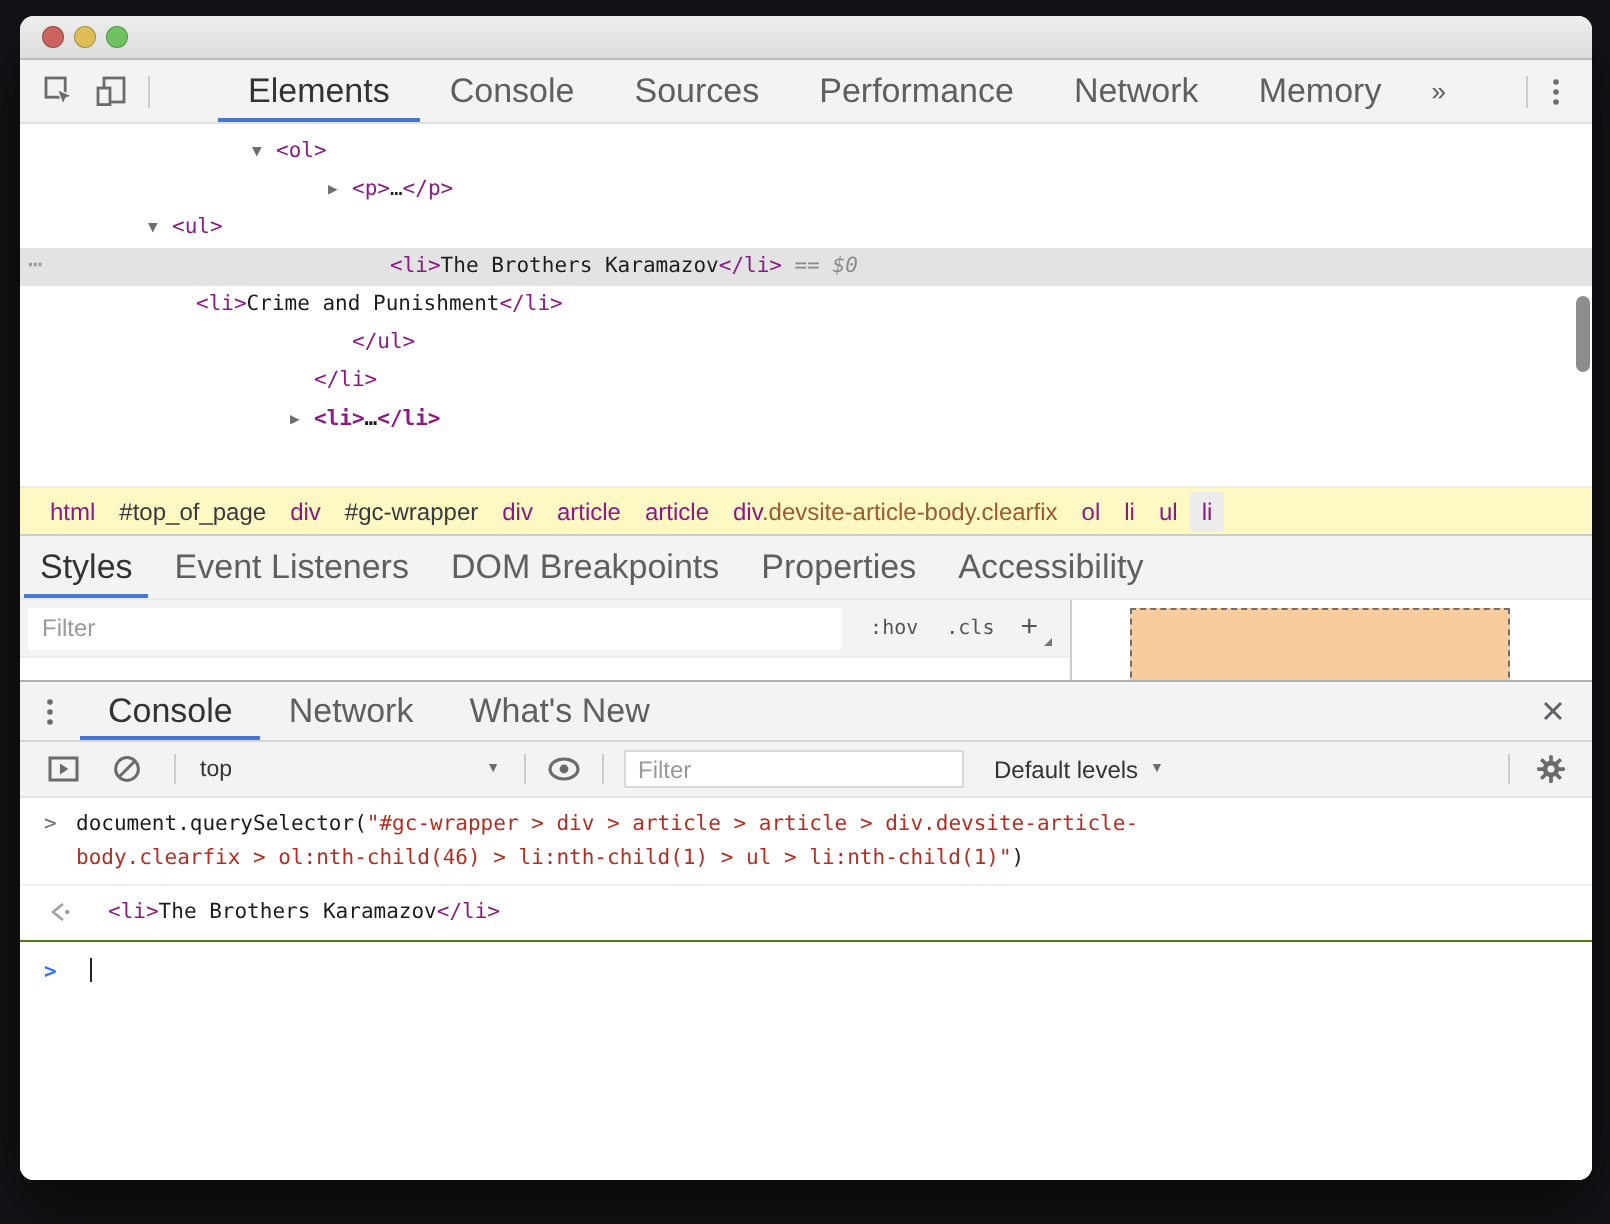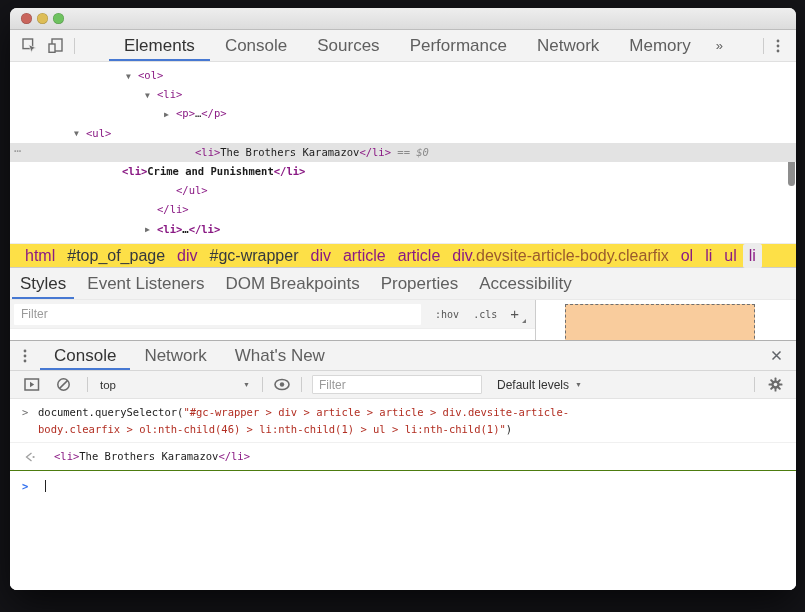--- a/index.html
+++ b/index.html
@@ -30,21 +30,21 @@
   .tree{height:181px;background:#fff;position:relative;font-family:"DejaVu Sans Mono",monospace;font-size:10.5px;padding-top:4px;overflow:hidden}
   .t-row{height:19.2px;line-height:19.2px;white-space:pre;position:relative}
   .t-row.selected{background:#e3e3e3}
   .t-arrow{display:inline-block;width:12px;margin-left:-12px;font-size:8px;color:#6f6f6f;vertical-align:.5px}
   .gutter-dots{position:absolute;left:4px;top:-1px;color:#9b9b9b;font-size:12px}
   .pt-tag{color:var(--tag)}.pt-plain{color:#1c1c1c}.pt-meta{color:#8b8b8b}
   .pt-var{color:#8b8b8b;font-style:italic}.pt-string{color:var(--string)}
   .pt-id{color:#36393d}.pt-class{color:var(--brown)}
   .scroll-thumb{position:absolute;right:1px;top:86px;width:7px;height:38px;border-radius:4px;background:#8d8d8d}
   
-  .crumbs{height:24px;display:flex;align-items:center;font-size:16px;padding-left:9px;background:#fde047;border-top:1px solid #ececec}
+  .crumbs{height:24px;display:flex;align-items:center;font-size:12px;padding-left:9px;background:#fef9c3;border-top:1px solid #ececec}
   .crumb{padding:3px 6px;border-radius:2px;white-space:nowrap}
   .crumb.sel{background:#ececec}
   
   .styles-tabbar{height:33px;background:#f3f3f3;border-top:1px solid #ccc;border-bottom:1px solid #e9e9e9;display:flex;padding-left:2px}
   .styles-tabbar .tab{padding:0 8px;margin-right:5px}
   .styles-body{height:40px;display:flex;background:#fff}
   .styles-left{width:525px;display:flex;flex-direction:column}
   .filter-bar{height:29px;background:#f3f3f3;display:flex;align-items:center;padding:0 8px 0 4px;border-bottom:1px solid #ededed}
   .filter-input{flex:1;height:21px;border:0;background:#fff;font-size:12px;padding:0 7px;color:#333;outline:none;border-radius:1px}
   .filter-input::placeholder{color:#9a9a9a}
@@ -126,25 +126,24 @@
             <circle cx="2" cy="7" r="1.4" fill="#6b6b6b"></circle>
             <circle cx="2" cy="12" r="1.4" fill="#6b6b6b"></circle>
           </svg>
       </span>
     </div>
   </div>
 
   <div class="tree" id="tree">
     <div class="scroll-thumb"></div>
   <div class="t-row" style="padding-left: 128px;"><span class="t-arrow">▼</span><span class="pt-tag">&lt;ol&gt;</span></div>
-      <div class="t-row" style="padding-left: 147px;"><span class="t-arrow">▼</span><span class="pt-tag">&lt;li&gt;</span></div>
       <div class="t-row" style="padding-left: 166px;"><span class="t-arrow">▶</span><span class="pt-tag">&lt;p&gt;</span><span class="pt-plain">…</span><span class="pt-tag">&lt;/p&gt;</span></div>
       <div class="t-row" style="padding-left: 76px;"><span class="t-arrow">▼</span><span class="pt-tag">&lt;ul&gt;</span></div>
       <div class="t-row selected" style="padding-left: 185px;"><span class="gutter-dots">⋯</span><span class="t-arrow"></span><span class="pt-tag">&lt;li&gt;</span><span class="pt-plain">The Brothers Karamazov</span><span class="pt-tag">&lt;/li&gt;</span><span class="pt-meta"> == </span><span class="pt-var">$0</span></div>
-      <div class="t-row" style="padding-left: 112px; font-weight: bold;"><span class="t-arrow"></span><span class="pt-tag">&lt;li&gt;</span><span class="pt-plain">Crime and Punishment</span><span class="pt-tag">&lt;/li&gt;</span></div>
+      <div class="t-row" style="padding-left: 88px;"><span class="t-arrow"></span><span class="pt-tag">&lt;li&gt;</span><span class="pt-plain">Crime and Punishment</span><span class="pt-tag">&lt;/li&gt;</span></div>
       <div class="t-row" style="padding-left: 166px;"><span class="t-arrow"></span><span class="pt-tag">&lt;/ul&gt;</span></div>
       <div class="t-row" style="padding-left: 147px;"><span class="t-arrow"></span><span class="pt-tag">&lt;/li&gt;</span></div>
       <div class="t-row" style="padding-left: 147px; font-weight: bold;"><span class="t-arrow">▶</span><span class="pt-tag">&lt;li&gt;</span><span class="pt-plain">…</span><span class="pt-tag">&lt;/li&gt;</span></div>
     </div>
 
   <div class="crumbs" id="crumbs">
       <span class="crumb"><span class="pt-tag">html</span></span>
       <span class="crumb"><span class="pt-id">#top_of_page</span></span>
       <span class="crumb"><span class="pt-tag">div</span></span>
       <span class="crumb"><span class="pt-id">#gc-wrapper</span></span>

